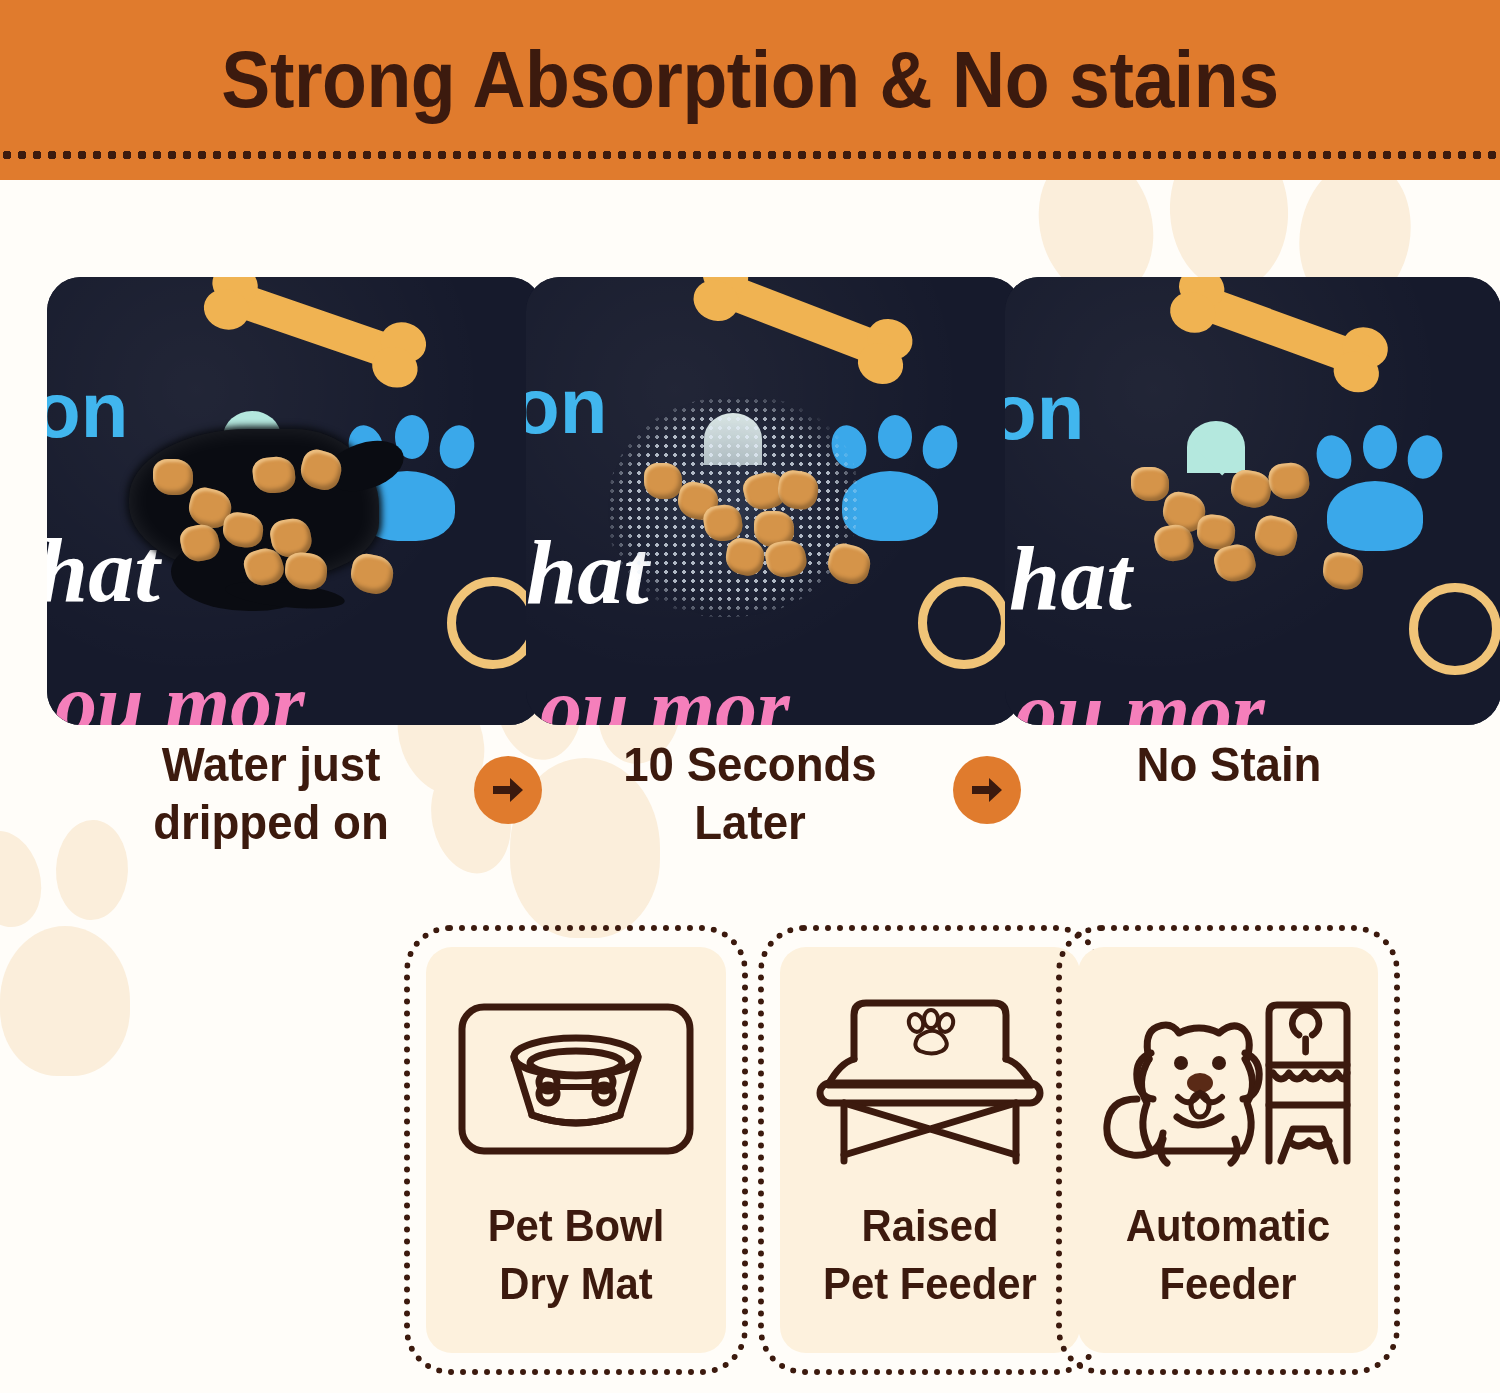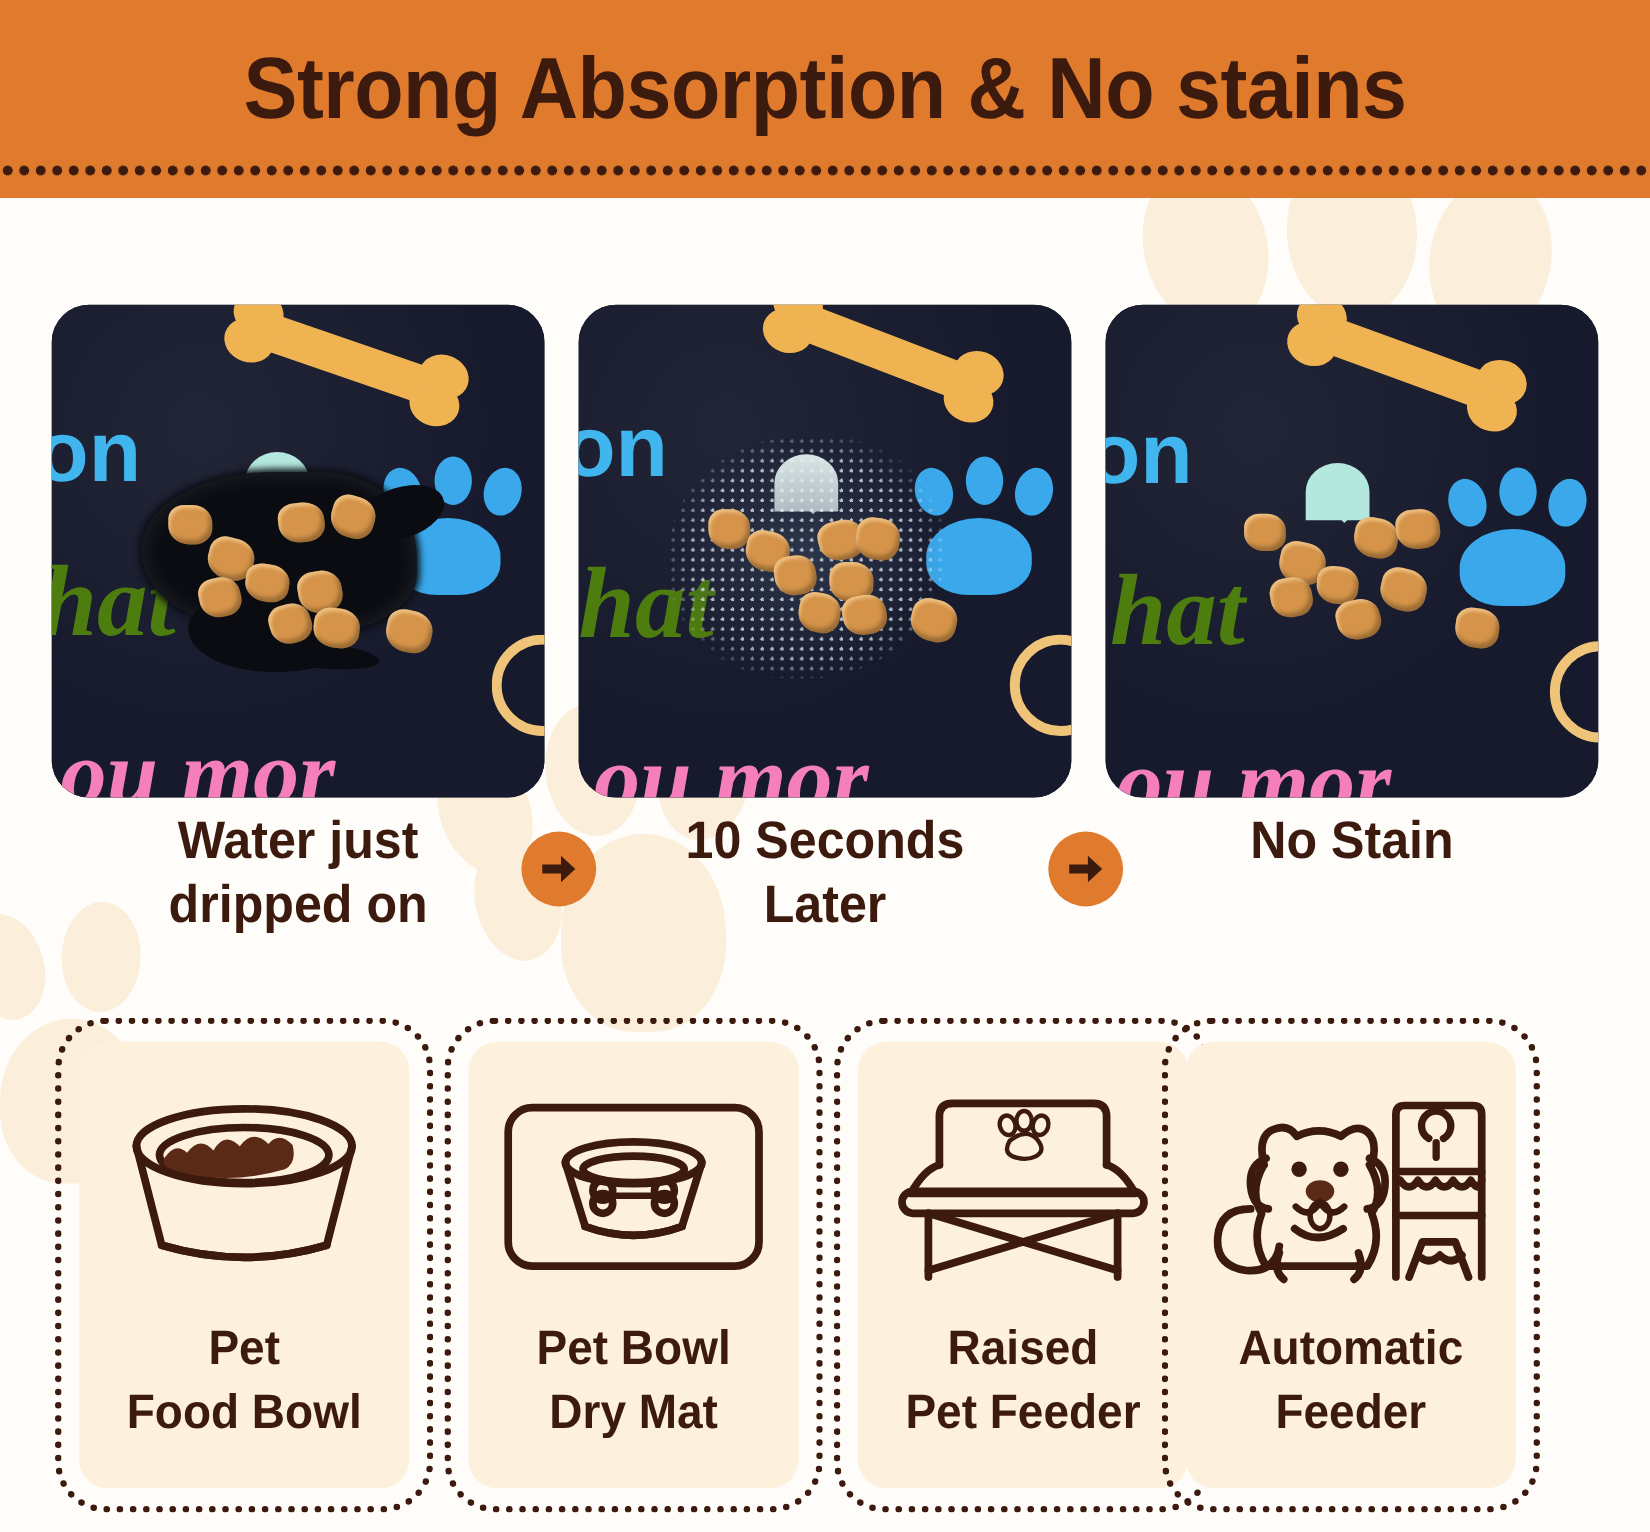--- a/index.html
+++ b/index.html
@@ -30,39 +30,39 @@
   .banner-dots{
     position:absolute;left:0;bottom:18px;width:1500px;height:14px;
     background-image:radial-gradient(circle 4.5px at 7px 7px,#3c1a0e 99%,transparent 100%);
     background-size:15px 14px;background-repeat:repeat-x;
   }
 
   
   .strip{position:absolute;left:0;top:277px;width:1500px;height:448px;}
   .photo{
     position:absolute;top:0;width:448px;height:448px;
-    border-radius:34px;overflow:hidden;background:#14182b;
+    border-radius:34px;overflow:hidden;background:#14182b;padding-left:48px;
   }
   .photo.p1{left:47px;}
   .photo.p2{left:526px;}
   .photo.p3{left:1005px;}
 
   
   .mat{position:absolute;inset:0;background:#161a2c;}
   .mat::after{
     content:"";position:absolute;inset:0;
     background:radial-gradient(circle at 30% 25%,rgba(255,255,255,.05),transparent 60%);
   }
   .bone{
     position:absolute;background:#f0b352;border-radius:40px;
   }
   .bone .knob{position:absolute;background:#f0b352;border-radius:50%;}
   .gword{position:absolute;font-weight:bold;font-style:italic;white-space:nowrap;}
   .blue-on{color:#41b6ee;font-size:78px;font-family:"Liberation Sans",sans-serif;font-style:normal;}
-  .cream-hat{color:#4d7c0f;font-size:92px;font-family:"Liberation Serif",serif;}
+  .cream-hat{color:#ffffff;font-size:92px;font-family:"Liberation Serif",serif;margin-top:24px;}
   .pink-word{color:#f57fbb;font-size:84px;font-family:"Liberation Serif",serif;}
   .heart{position:absolute;}
   .heart i,.heart b{position:absolute;width:100%;height:100%;border-radius:50% 50% 0 0;display:block;}
   .pawprint{position:absolute;}
   .pawprint .t{position:absolute;background:#3aa8ea;border-radius:50%;}
   .pawprint .m{position:absolute;background:#3aa8ea;border-radius:52% 52% 42% 42%;}
   .spill{position:absolute;}
   .kibble{position:absolute;background:#d59449;border-radius:36% 46% 40% 48%;
           box-shadow:inset -3px -4px 4px rgba(0,0,0,.28),inset 2px 3px 3px rgba(255,225,175,.55);}
   .damp{position:absolute;border-radius:48% 42% 50% 44%;}
@@ -310,39 +310,20 @@
       <div>Later</div>
     </div>
     <div class="cap c3">
       <div>No Stain</div>
       <div></div>
     </div>
   </div>
 
   <div class="cards">
 
-    <div class="card k1">
-      <div class="card-dotted"></div>
-      <div class="card-fill"></div>
-      <div class="card-icon">
-        <svg width="230" height="170" viewBox="0 0 230 170" aria-hidden="true">
-          <g fill="none" stroke="#3c1a0e" stroke-width="7" stroke-linecap="round" stroke-linejoin="round">
-            <ellipse cx="115" cy="48" rx="98" ry="34"></ellipse>
-            <ellipse cx="115" cy="56" rx="77" ry="25"></ellipse>
-            <path d="M17 48 L40 138 Q115 160 190 138 L213 48"></path>
-            <path d="M40 138 Q115 160 190 138"></path>
-          </g>
-          <path d="M43 58 q10 -14 20 -4 q12 -16 24 -2 q10 -18 24 -4 q12 -16 26 -2 q10 -12 22 1 q4 16 -7 22 q-55 16 -104 0 q-10 -5 -5 -11z" fill="#5a2a16"></path>
-        </svg>
-      </div>
-      <div class="card-label">
-        <div>Pet</div>
-        <div>Food Bowl</div>
-      </div>
-    </div>
 
     <div class="card k3">
       <div class="card-dotted"></div>
       <div class="card-fill"></div>
       <div class="card-icon">
         <svg width="240" height="180" viewBox="0 0 240 180" aria-hidden="true">
           <g fill="none" stroke="#3c1a0e" stroke-width="7" stroke-linecap="round" stroke-linejoin="round">
             <path d="M44 70 V26 q0 -12 12 -12 h128 q12 0 12 12 V70"></path>
             <path d="M44 70 Q30 74 18 96 h204 q-12 -22 -26 -26"></path>
             <rect x="10" y="94" width="220" height="20" rx="10"></rect>

